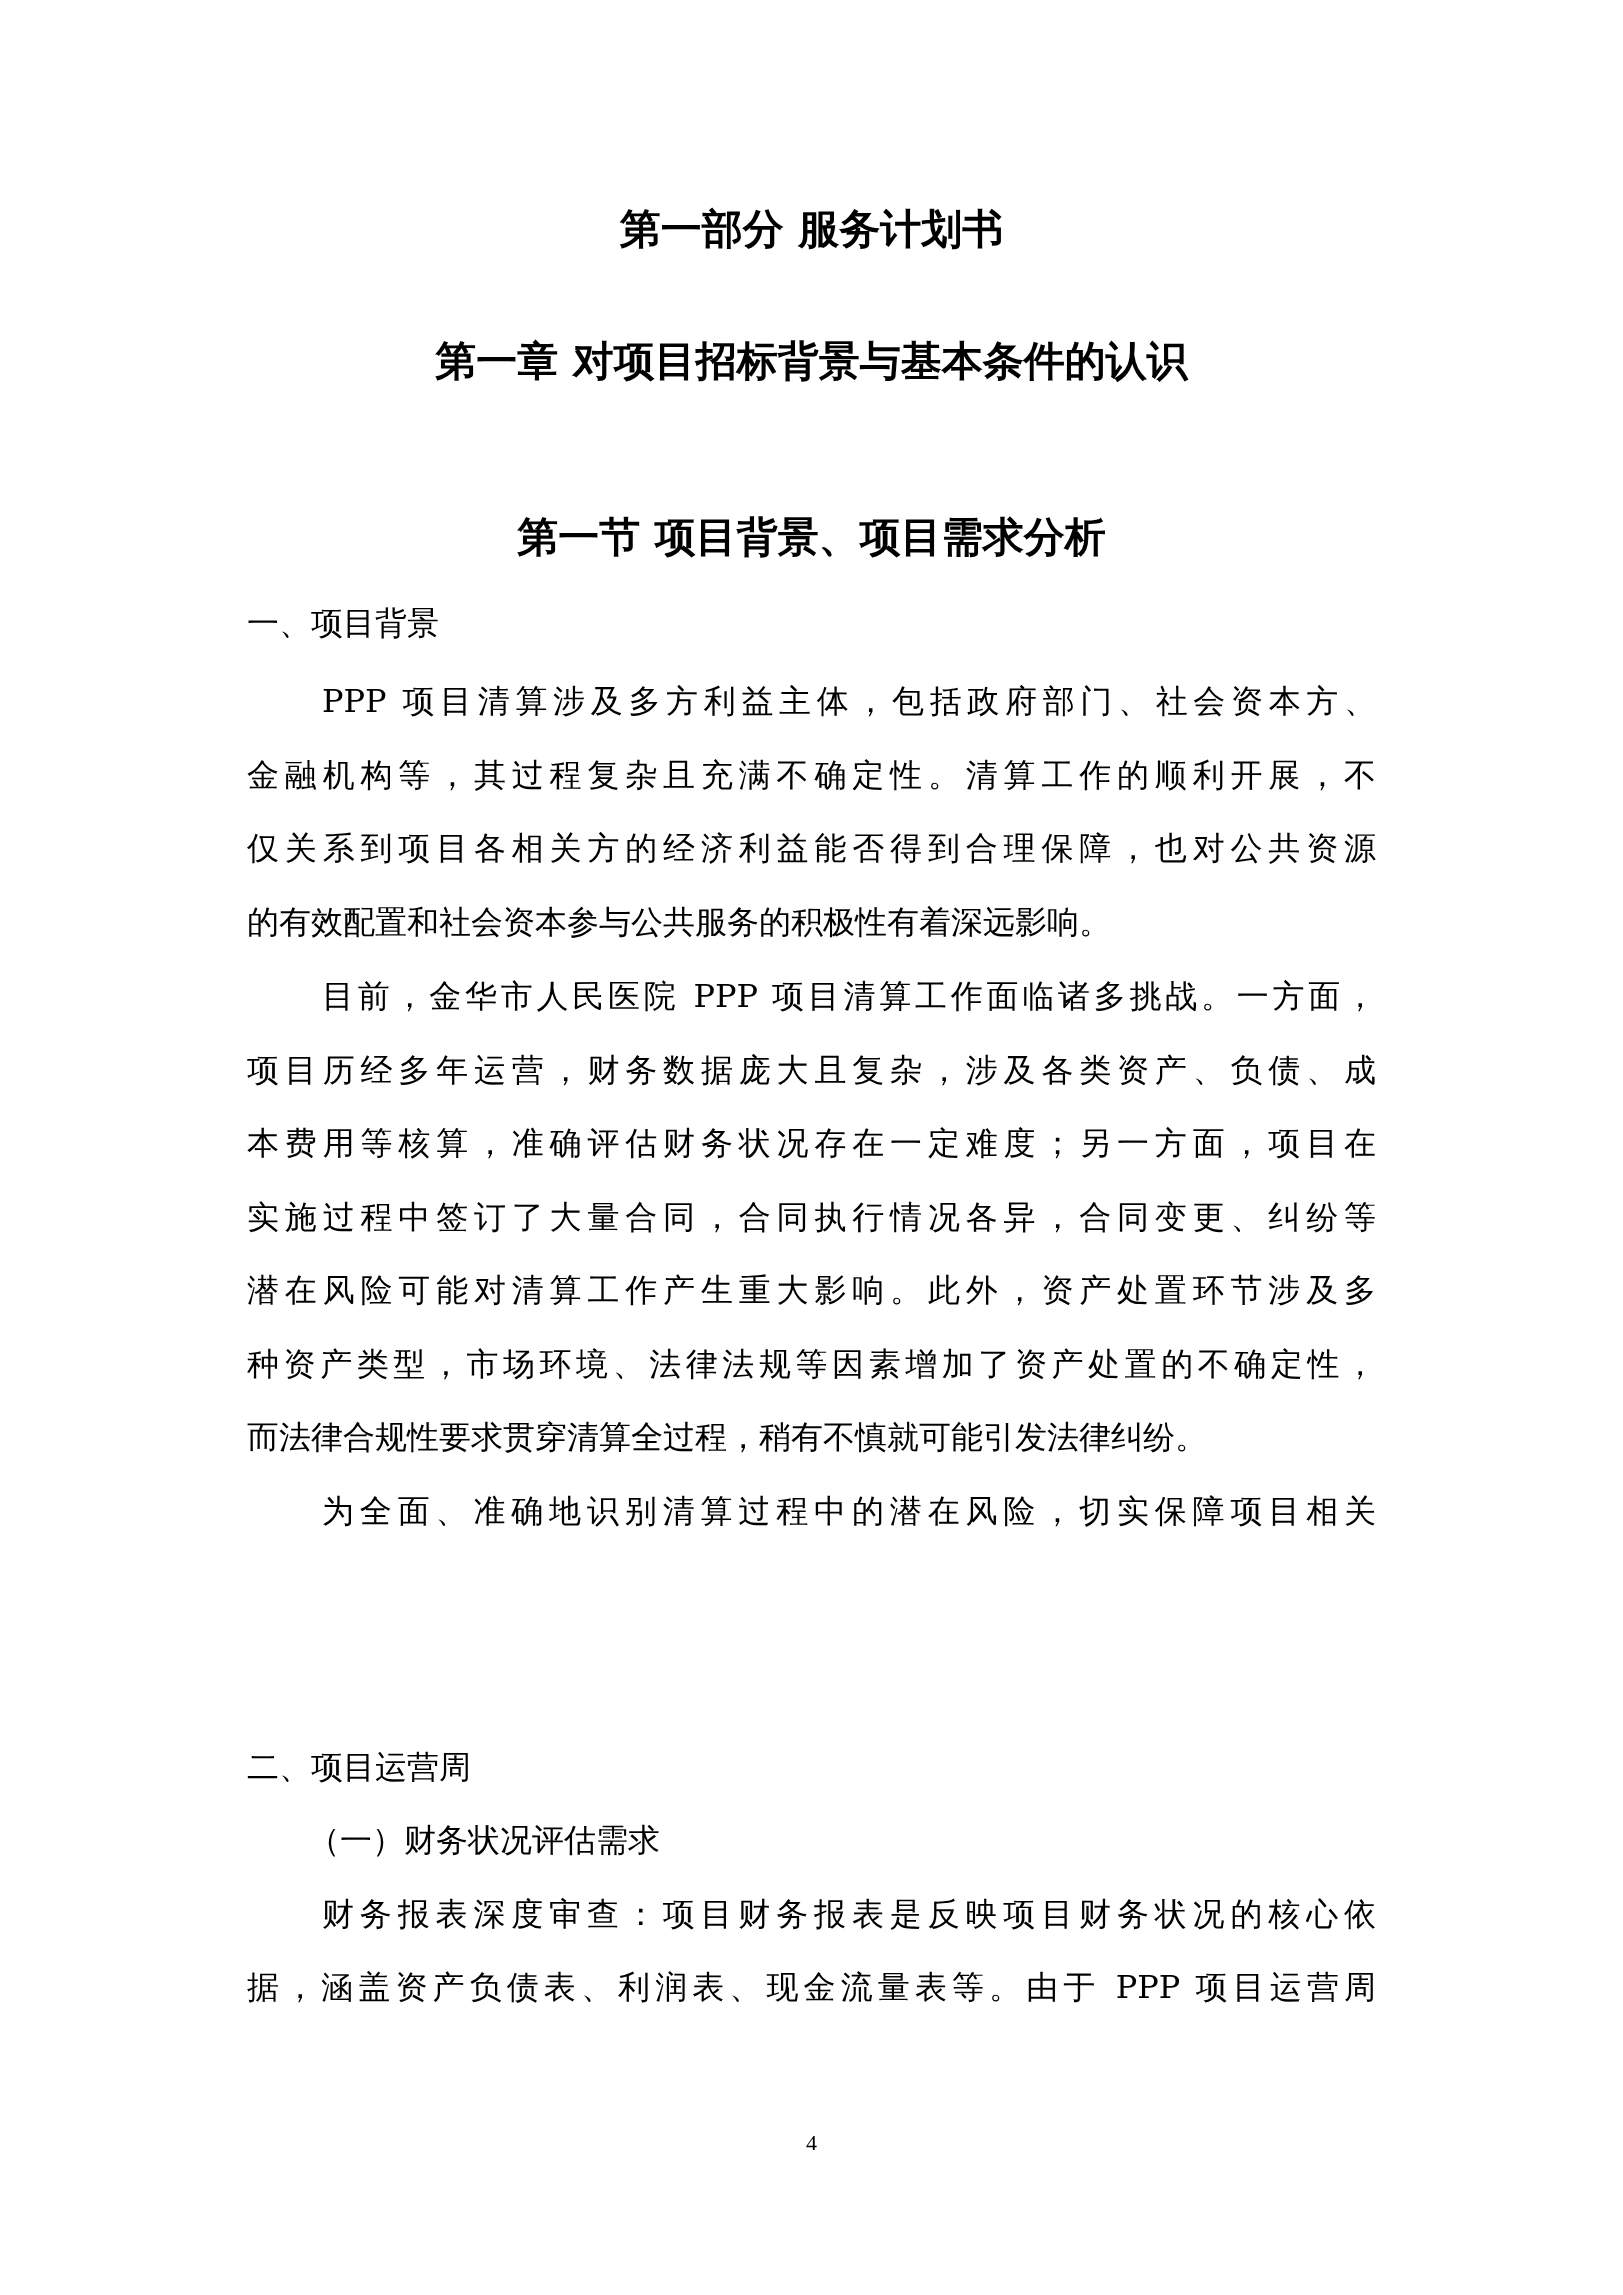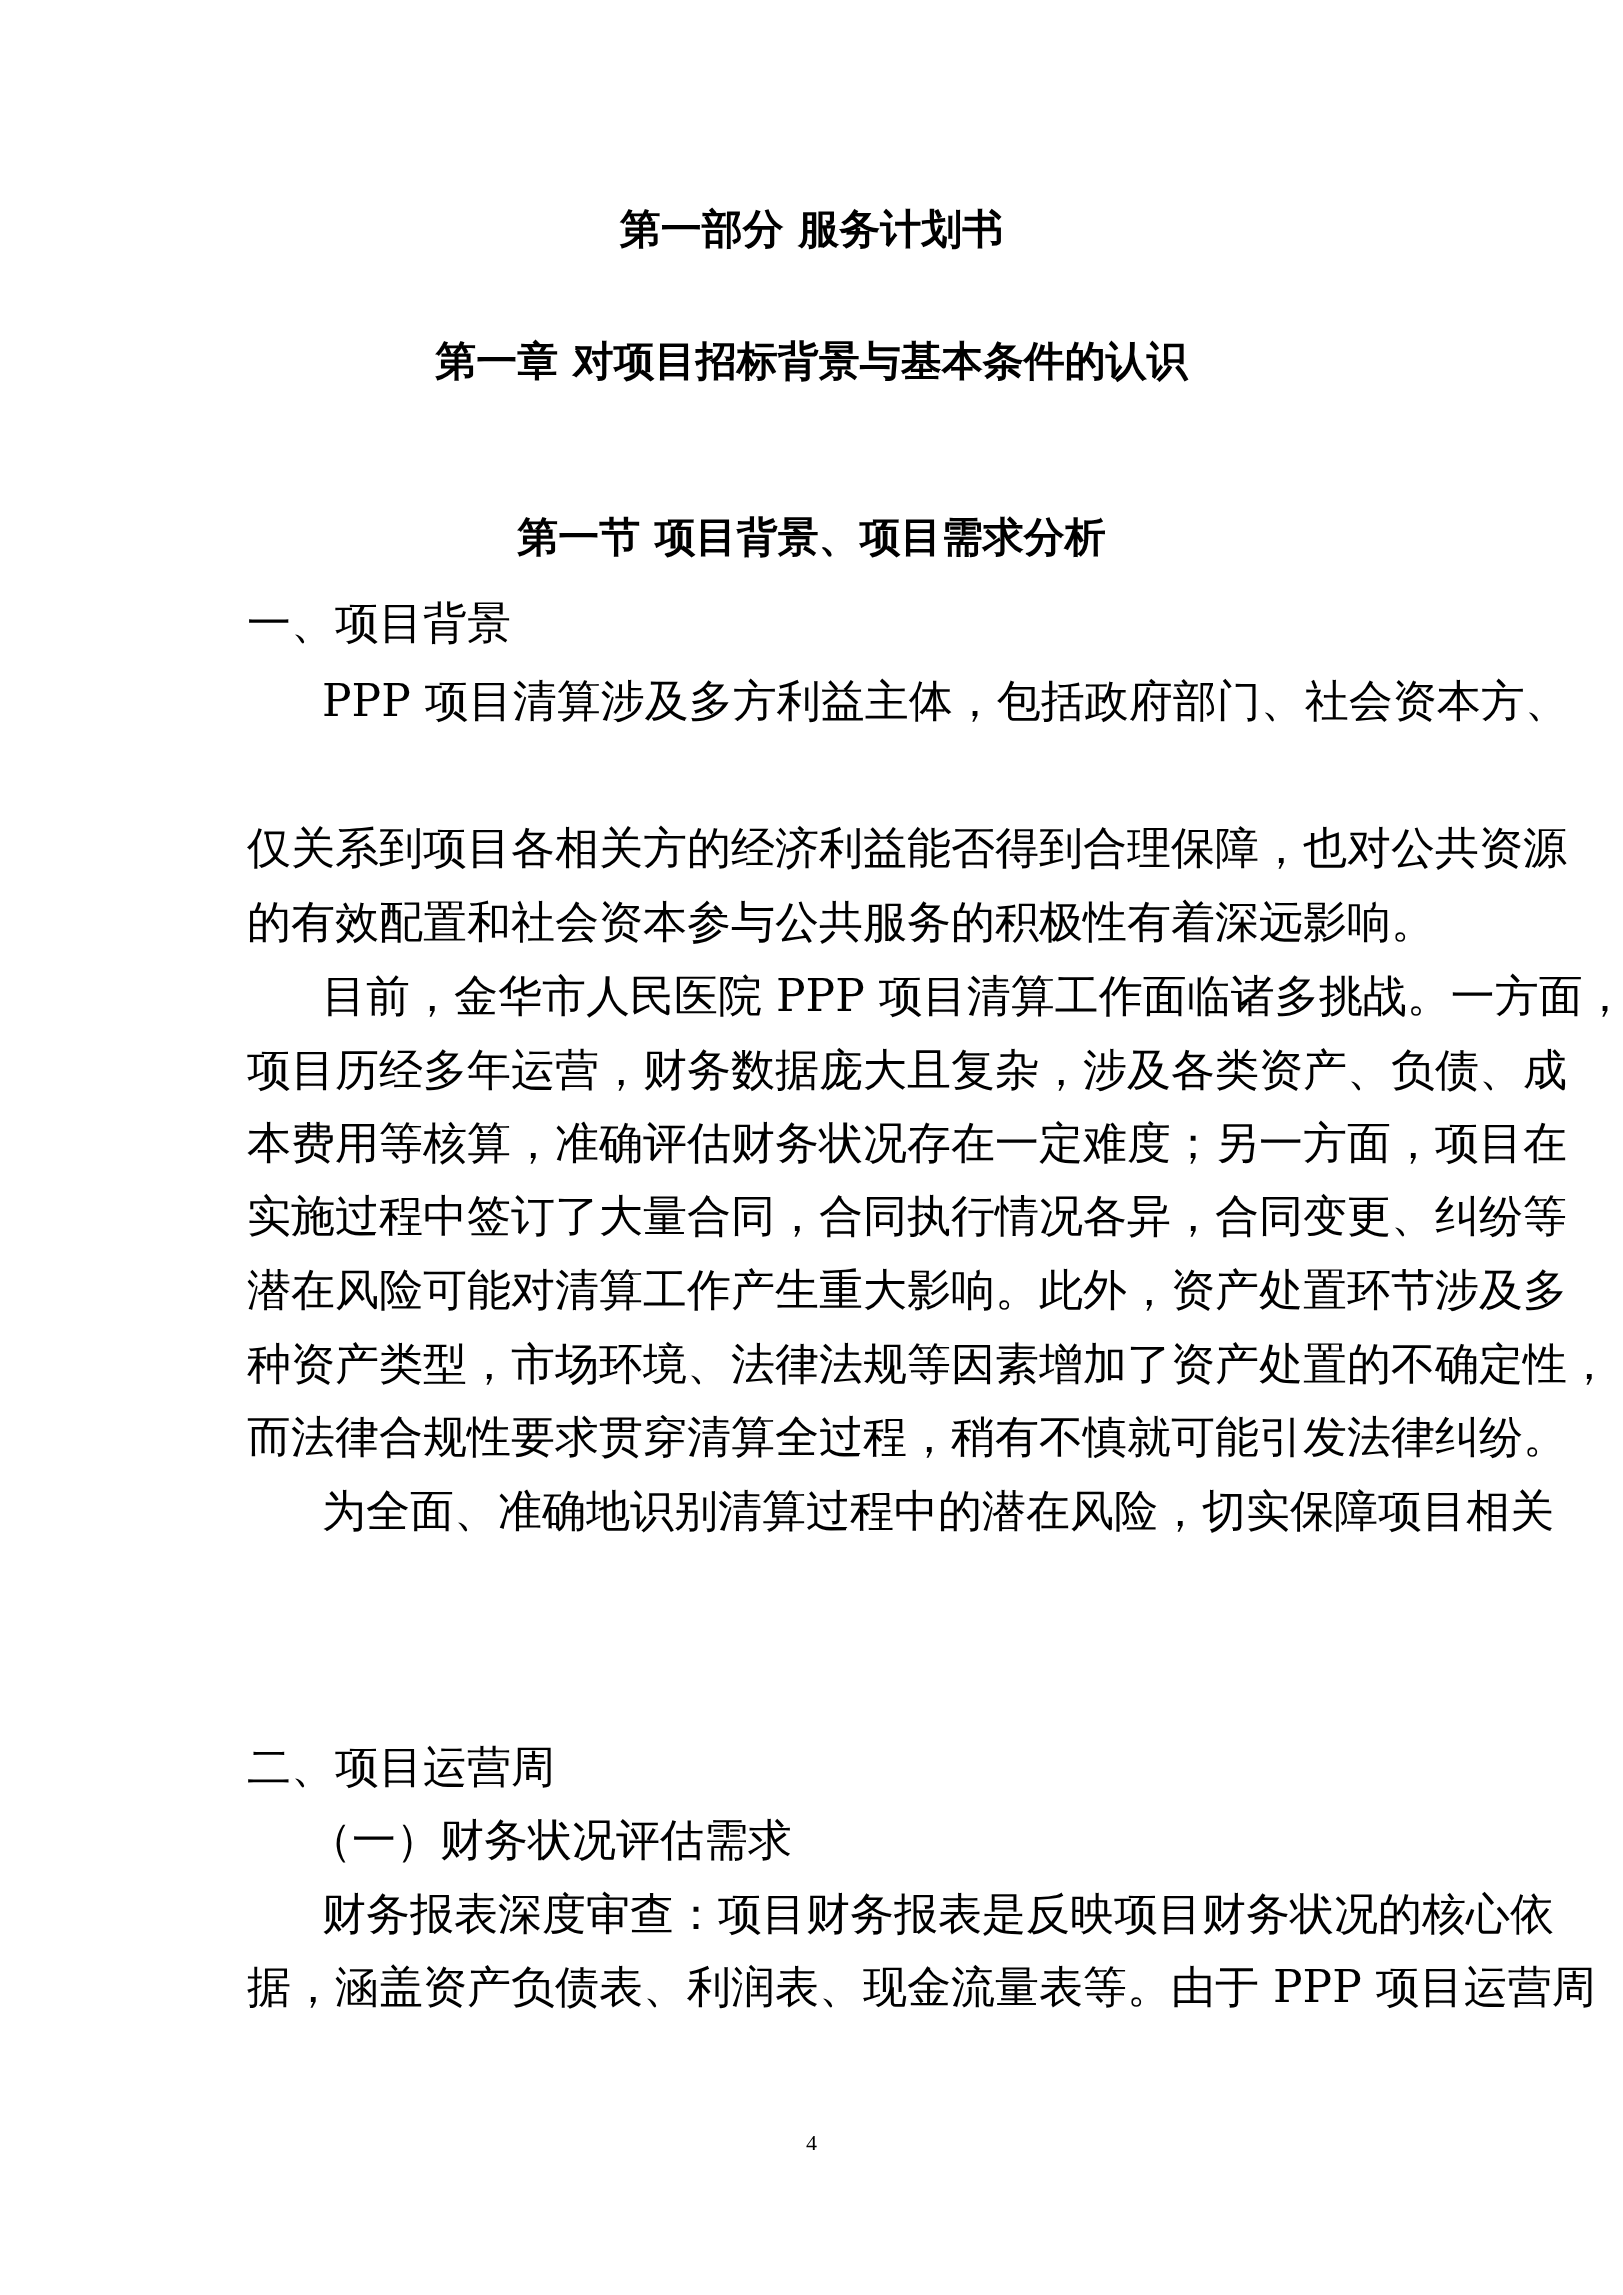--- a/index.html
+++ b/index.html
@@ -5,41 +5,42 @@
   html, body { margin: 0; padding: 0; background: #ffffff; }
   body { width: 1623px; height: 2295px; position: relative; overflow: hidden;
          font-family: "DejaVu Serif", "Liberation Serif", serif; color: #000; }
   .page { position: absolute; left: 0; top: 0; width: 1389px; height: 2295px; background: #fff; padding-left: 30px; }
   .heading { position: absolute; left: 0; width: 1623px; text-align: center;
              font-family: "DejaVu Sans", "Liberation Sans", sans-serif; font-weight: bold;
              font-size: 41px; line-height: 52px; white-space: nowrap; }
   .h-part { top: 203px; }
   .h-chapter { top: 335px; }
   .h-section { top: 467px; margin-top: 44px; }
-  .line { position: absolute; left: 247px; width: 1129px; font-size: 44px; line-height: 52px;
+  .line { position: absolute; left: 247px; width: 1129px; font-size: 32px; line-height: 52px;
           white-space: nowrap; text-align: justify; text-align-last: justify; }
   .line.last { text-align-last: left; }
   .line.heading2 { text-align-last: left; }
   .line.indent { left: 322px; width: 1054px; }
   .line.indent-sub { left: 308px; width: 1068px; text-align-last: left; }
   .page-number { position: absolute; top: 2130px; left: 0; width: 1623px; text-align: center;
                  font-family: "Liberation Serif", serif; font-size: 22px; line-height: 26px; }
 </style>
 </head>
 <body>
 
 <div class="page">
 
   <div class="heading h-part">第一部分  服务计划书</div>
   <div class="heading h-chapter">第一章  对项目招标背景与基本条件的认识</div>
   <div class="heading h-section">第一节  项目背景、项目需求分析</div>
 
   <div class="line heading2" style="top:597px;">一、项目背景</div>
 
   <div class="line indent" style="top:675px;">PPP 项目清算涉及多方利益主体，包括政府部门、社会资本方、</div>
+  <div class="line" style="top:749px;">金融机构等，其过程复杂且充满不确定性。清算工作的顺利开展，不</div>
   <div class="line" style="top:822px;">仅关系到项目各相关方的经济利益能否得到合理保障，也对公共资源</div>
   <div class="line last" style="top:896px;">的有效配置和社会资本参与公共服务的积极性有着深远影响。</div>
 
   <div class="line indent" style="top:970px;">目前，金华市人民医院 PPP 项目清算工作面临诸多挑战。一方面，</div>
   <div class="line" style="top:1044px;">项目历经多年运营，财务数据庞大且复杂，涉及各类资产、负债、成</div>
   <div class="line" style="top:1117px;">本费用等核算，准确评估财务状况存在一定难度；另一方面，项目在</div>
   <div class="line" style="top:1191px;font-family:Liberation Serif, serif;">实施过程中签订了大量合同，合同执行情况各异，合同变更、纠纷等</div>
   <div class="line" style="top:1264px;">潜在风险可能对清算工作产生重大影响。此外，资产处置环节涉及多</div>
   <div class="line" style="top:1338px;">种资产类型，市场环境、法律法规等因素增加了资产处置的不确定性，</div>
   <div class="line last" style="top:1411px;">而法律合规性要求贯穿清算全过程，稍有不慎就可能引发法律纠纷。</div>

